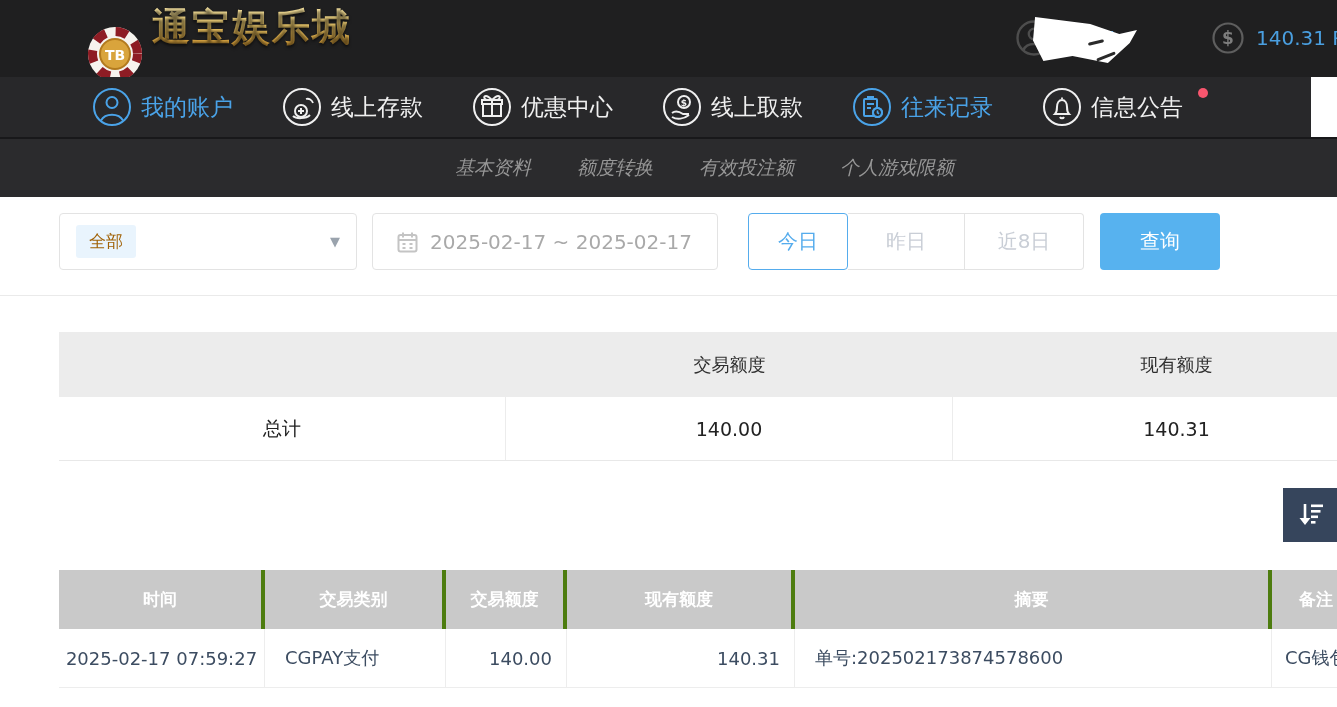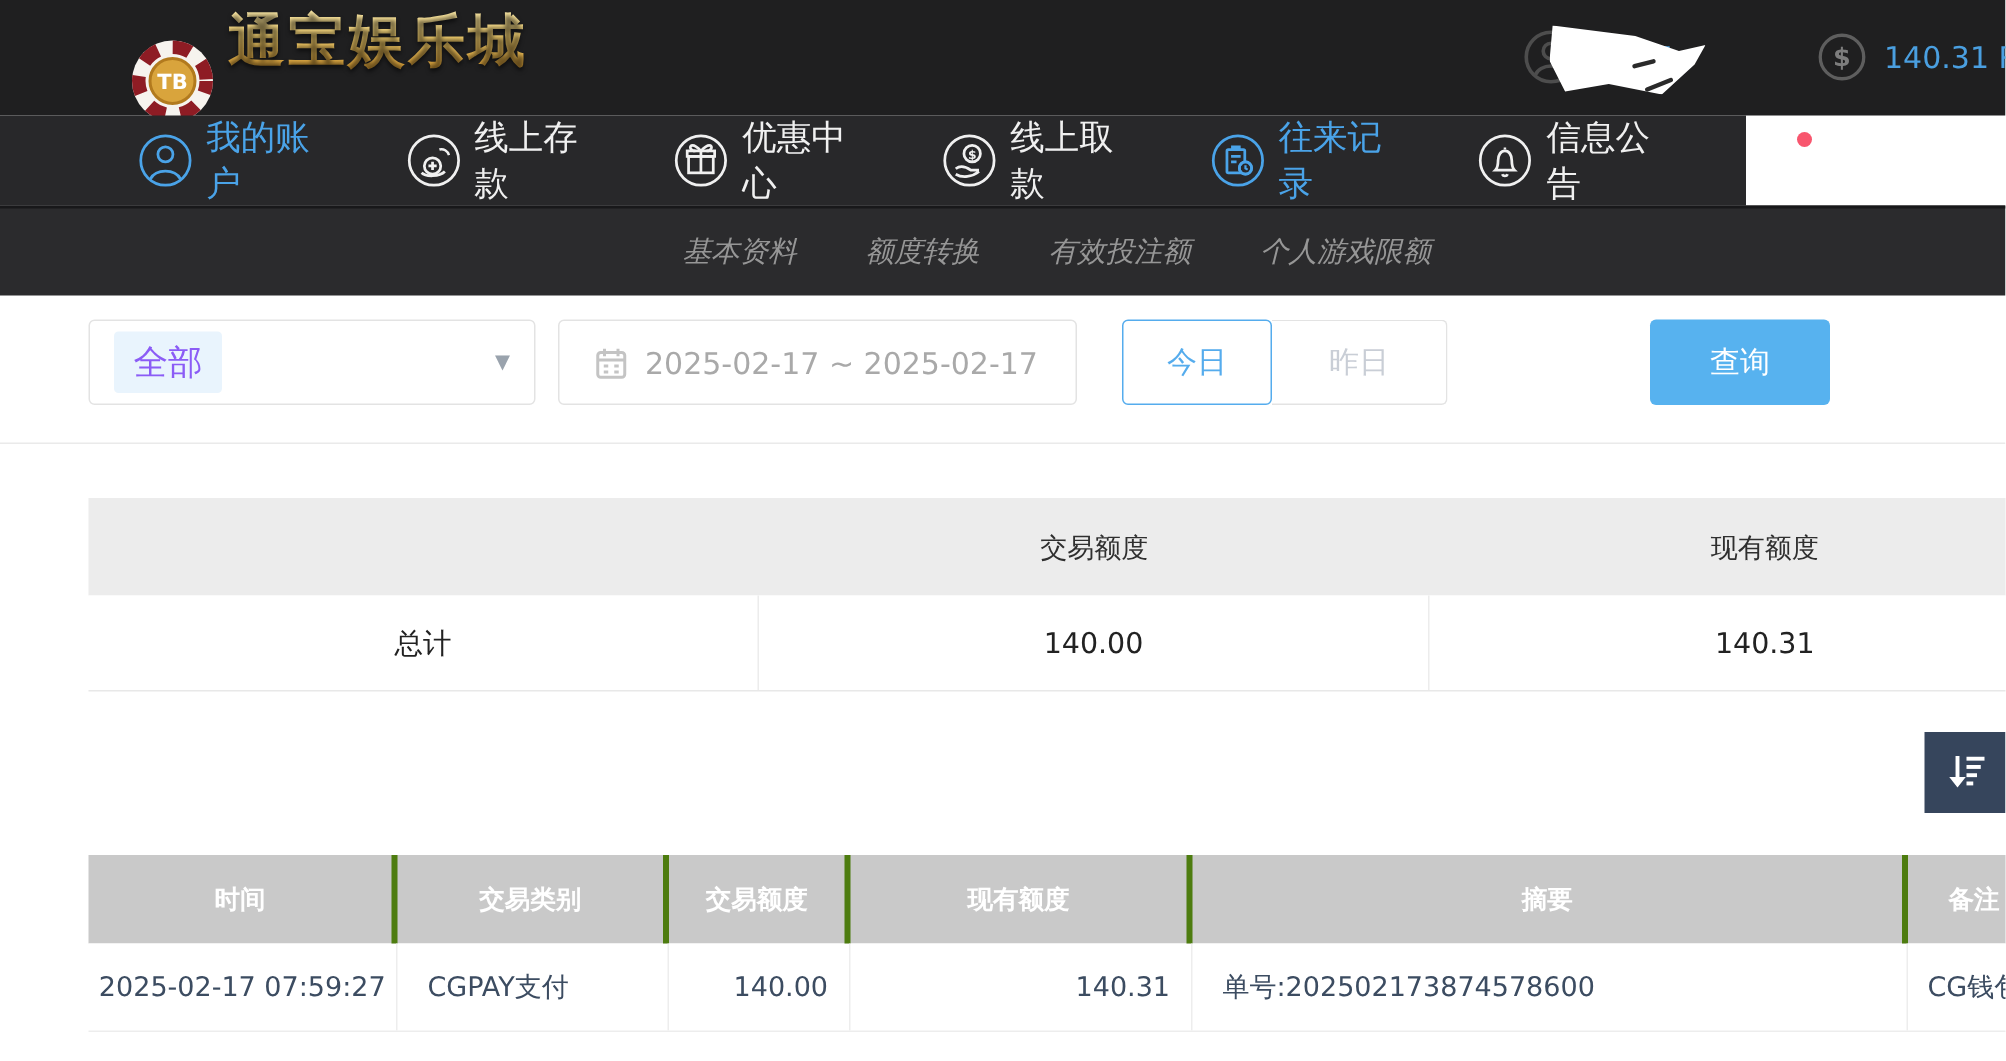--- a/index.html
+++ b/index.html
@@ -25,34 +25,34 @@
   .acct-bal { position:absolute; left:1212px; top:22px; display:flex; align-items:center; }
   .acct-bal .bal { color:#4a9fe0; font-size:20px; margin-left:12px; white-space:nowrap; }
   .scribble {
     position:absolute; left:1033px; top:13px; width:104px; height:50px; background:#fff;
     clip-path:polygon(2% 8%, 55% 22%, 83% 42%, 100% 34%, 93% 60%, 72% 100%, 38% 86%, 10% 96%, 0% 55%);
   }
   .scribble-mark { position:absolute; background:#2a2a2a; height:3px; border-radius:2px; }
   .mark1 { left:1088px; top:41px; width:16px; transform:rotate(-14deg); }
   .mark2 { left:1096px; top:55px; width:20px; transform:rotate(-22deg); }
   
-  .navbar { position:absolute; left:0; top:77px; width:1164px; height:60px; background:#28282a;
+  .navbar { position:absolute; left:0; top:77px; width:1311px; height:60px; background:#28282a;
             display:flex; align-items:center; padding-left:92px; }
   .nav-item { display:flex; align-items:center; margin-right:49px; color:#f0f0f0; font-size:23px; cursor:pointer; }
   .nav-item.active { color:#4aa3e8; }
   .nav-item svg { margin-right:9px; }
   .nav-dot { position:absolute; left:1198px; top:11px; width:10px; height:10px; border-radius:50%; background:#f8566e; }
   
   .subnav { position:absolute; left:0; top:137px; width:1337px; height:60px; background:#2b2b2d;
             border-top:2px solid #18181a; display:flex; align-items:center; padding-left:455px;font-style:italic; }
   .subnav-item { color:#969696; font-size:19px; margin-right:46px; cursor:pointer; }
   
   .dropdown { position:absolute; left:59px; top:213px; width:298px; height:57px; border:1px solid #e3e3e3;
               border-radius:4px; background:#fff; display:flex; align-items:center; padding:0 16px; cursor:pointer; }
-  .chip { background:#e9f4fd; color:#8b5cf6; font-size:23px; padding:5px 13px; border-radius:3px; }
+  .chip { background:#e9f4fd; color:#a16207; font-size:17px; padding:5px 13px; border-radius:3px; }
   .caret { margin-left:auto; color:#9aa3ad; font-size:13px; }
   .datefield { position:absolute; left:372px; top:213px; width:346px; height:57px; border:1px solid #e3e3e3;
                border-radius:4px; background:#fff; display:flex; align-items:center; padding:0 14px 0 24px; cursor:text; }
   .datefield .dtext { color:#a9a9a9; font-size:20px; margin-left:12px; white-space:nowrap; }
   .btngroup { position:absolute; left:748px; top:213px; height:57px; display:flex; }
   .qbtn { height:57px; background:#fff; display:flex; align-items:center; justify-content:center;
           font-size:20px; color:#c9ced6; border:1px solid #e3e3e3; border-left:none; cursor:pointer; }
   .qbtn:first-child { border-left:1px solid #e3e3e3; border-radius:4px 0 0 4px; }
   .qbtn:last-child { border-radius:0 4px 4px 0; }
   .qbtn.active { border:1px solid #55aced !important; color:#55aced; border-radius:4px; }
@@ -203,20 +203,21 @@
     <rect x="1.5" y="4" width="18" height="16.5" rx="2" fill="none" stroke="#c4c4c4" stroke-width="2"></rect>
     <path d="M6 1.5 v5 M15 1.5 v5 M1.5 9 h18" stroke="#c4c4c4" stroke-width="2" fill="none"></path>
     <path d="M5.5 13 h3 M12.5 13 h3 M5.5 17 h3 M12.5 17 h3" stroke="#c4c4c4" stroke-width="2"></path>
   </svg>
   <span class="dtext">2025-02-17 ~ 2025-02-17</span>
 </div>
 
 <div class="btngroup">
   <div class="qbtn active" style="width:100px">今日</div>
   <div class="qbtn" style="width:117px">昨日</div>
+  <div class="qbtn" style="width:119px">近8日</div>
 </div>
 
 <button class="searchbtn">查询</button>
 
 <div class="hr"></div>
 
 <div class="sumtable">
   <div class="sum-head">
     <div class="cell"></div>
     <div class="cell">交易额度</div>

